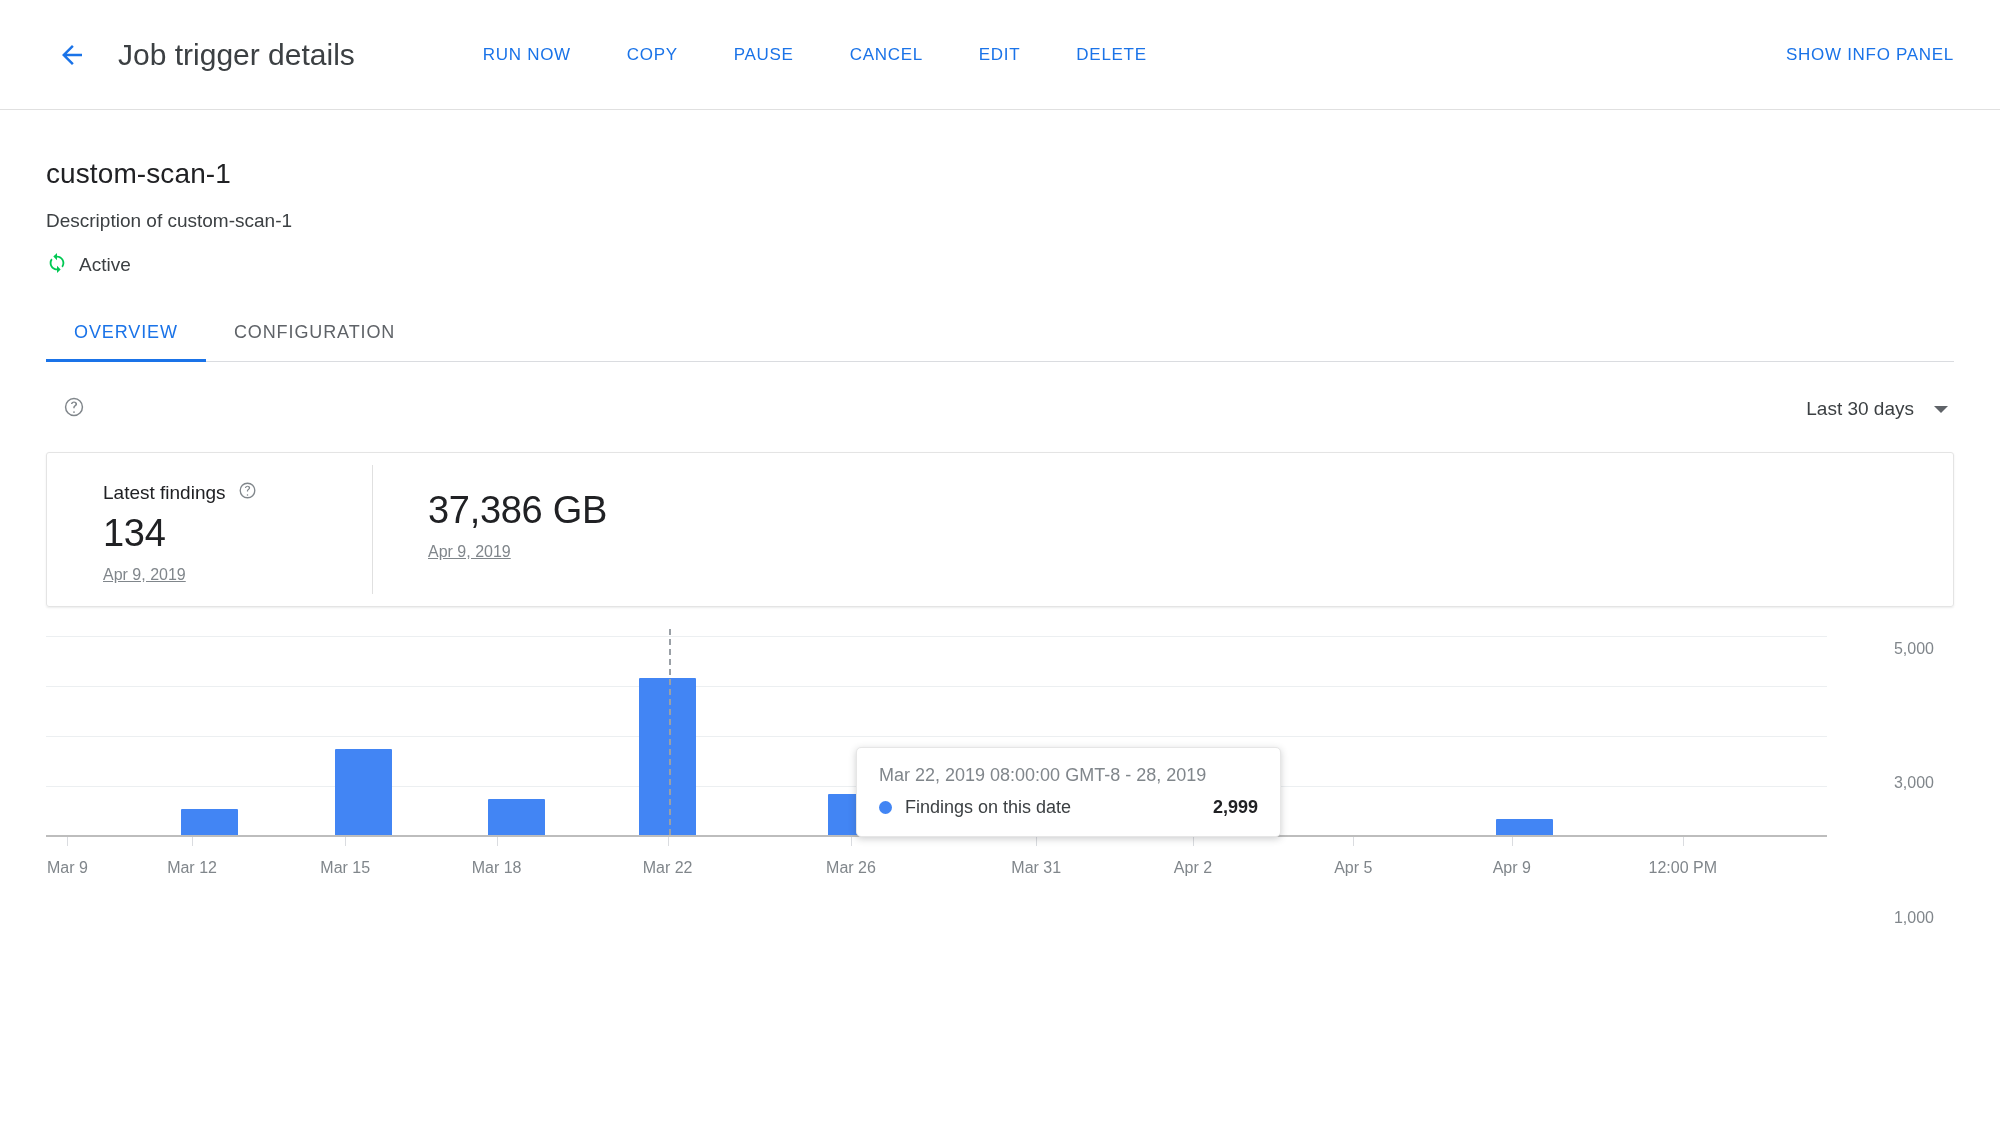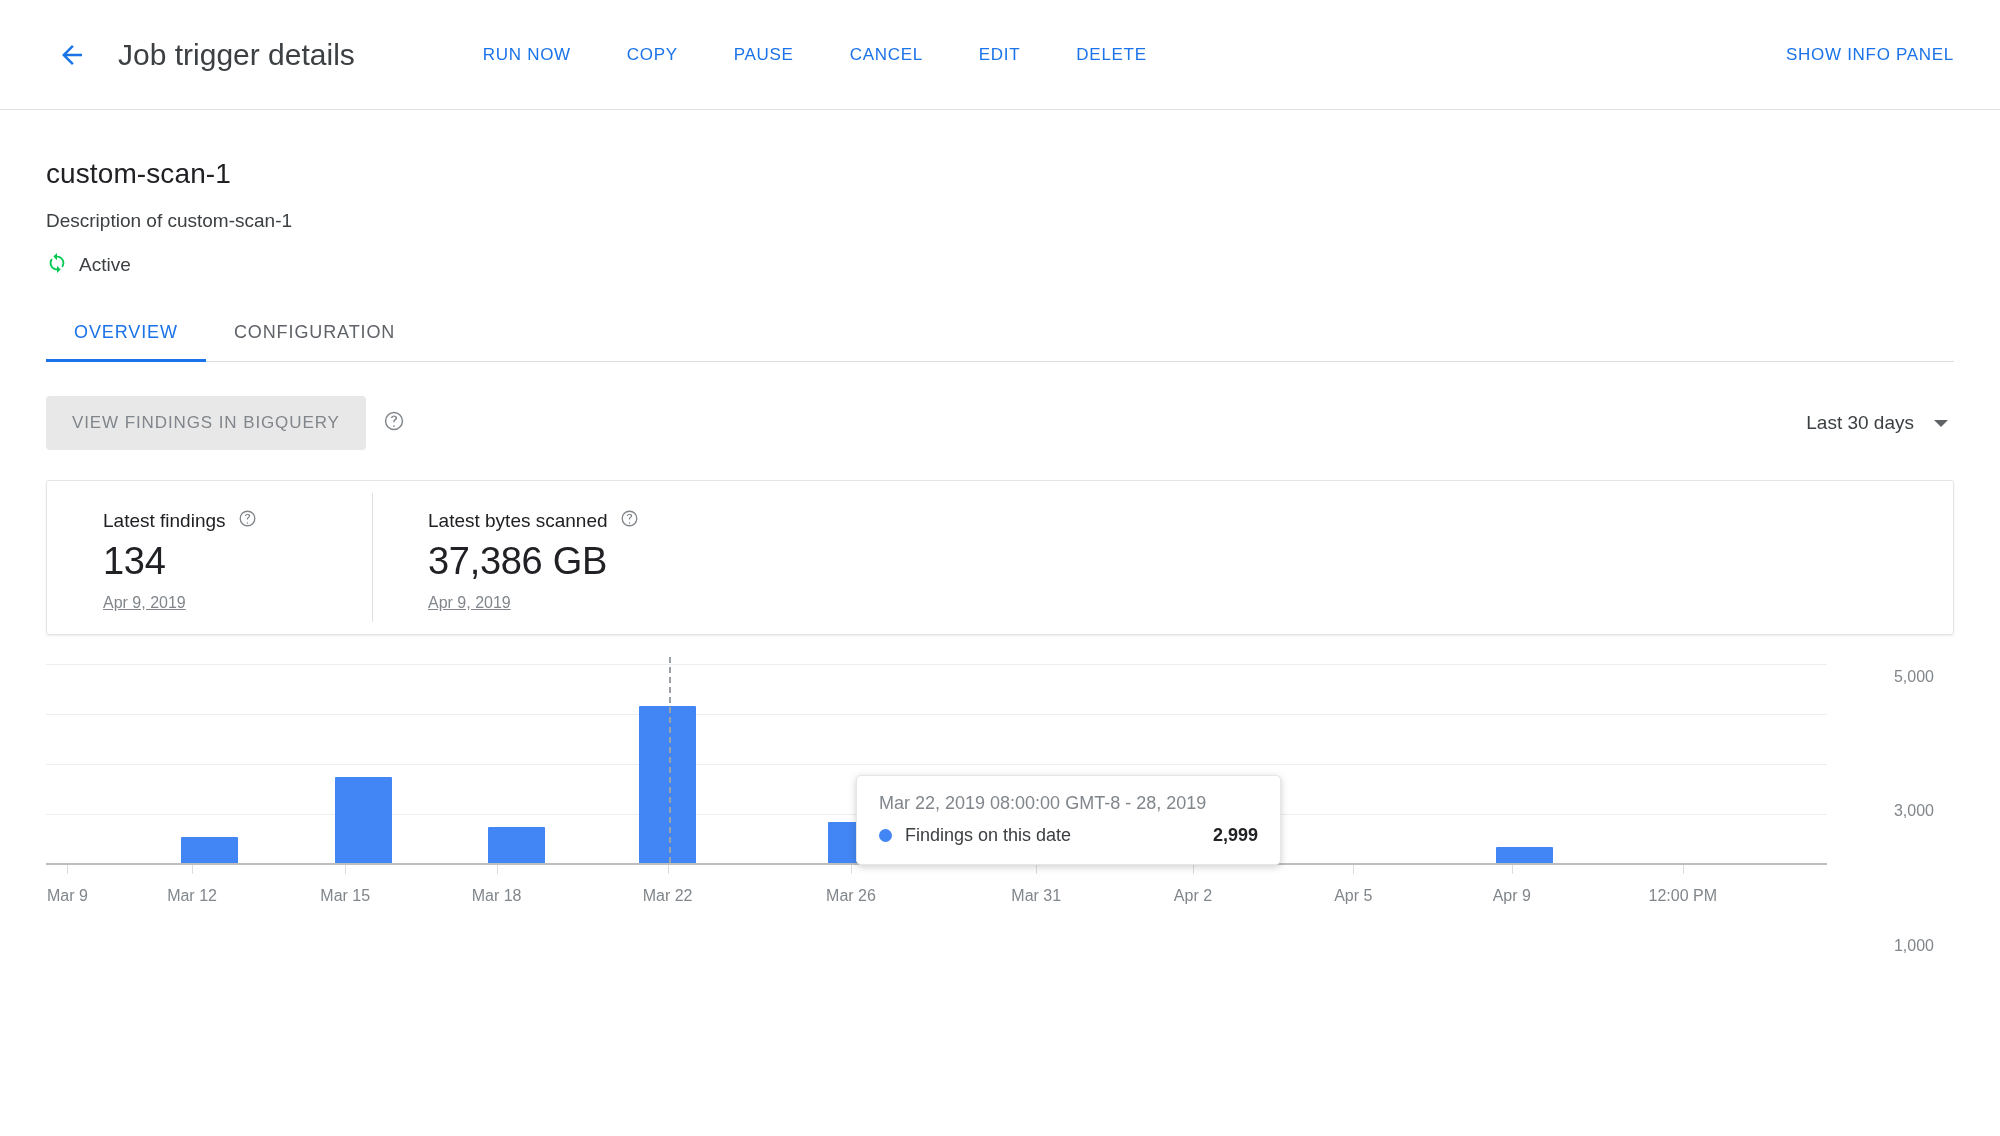--- a/index.html
+++ b/index.html
@@ -378,21 +378,20 @@
     </span>
     <span class="status-label">Active</span>
   </div>
 
   <div class="tabs">
     <div class="tab active">OVERVIEW</div>
     <div class="tab">CONFIGURATION</div>
   </div>
 
   <div class="toolbar">
-    <button class="bq-button">VIEW FINDINGS IN BIGQUERY</button>
     <span class="help-icon">
       <svg width="22" height="22" viewBox="0 0 24 24" aria-hidden="true">
         <circle cx="12" cy="12" r="9.2" fill="none" stroke="#80868b" stroke-width="1.6"></circle>
         <path d="M12 16.6a.95.95 0 1 0 0 1.9.95.95 0 0 0 0-1.9z" fill="#80868b"></path>
         <path d="M12 5.9c-1.9 0-3.2 1.25-3.3 2.95h1.62c.08-.95.72-1.5 1.65-1.5.9 0 1.55.56 1.55 1.36 0 .66-.29 1.04-1.13 1.62-.9.62-1.27 1.22-1.22 2.24l.1.68h1.5v-.55c0-.68.26-1.04 1.13-1.63.95-.64 1.45-1.36 1.45-2.42 0-1.64-1.36-2.75-3.35-2.75z" fill="#80868b"></path>
       </svg>
     </span>
 
     <div class="range-select">
       <span class="range-label">Last 30 days</span>
@@ -411,30 +410,20 @@
             <path d="M12 16.6a.95.95 0 1 0 0 1.9.95.95 0 0 0 0-1.9z" fill="#80868b"></path>
             <path d="M12 5.9c-1.9 0-3.2 1.25-3.3 2.95h1.62c.08-.95.72-1.5 1.65-1.5.9 0 1.55.56 1.55 1.36 0 .66-.29 1.04-1.13 1.62-.9.62-1.27 1.22-1.22 2.24l.1.68h1.5v-.55c0-.68.26-1.04 1.13-1.63.95-.64 1.45-1.36 1.45-2.42 0-1.64-1.36-2.75-3.35-2.75z" fill="#80868b"></path>
           </svg>
         </span>
       </div>
       <div class="card-value">134</div>
       <div class="card-date">Apr 9, 2019</div>
     </div>
 
     <div class="card c2">
-      <div class="card-head">
-        <span class="card-title">Latest bytes scanned</span>
-        <span>
-          <svg width="19" height="19" viewBox="0 0 24 24" aria-hidden="true">
-            <circle cx="12" cy="12" r="9.2" fill="none" stroke="#80868b" stroke-width="1.7"></circle>
-            <path d="M12 16.6a.95.95 0 1 0 0 1.9.95.95 0 0 0 0-1.9z" fill="#80868b"></path>
-            <path d="M12 5.9c-1.9 0-3.2 1.25-3.3 2.95h1.62c.08-.95.72-1.5 1.65-1.5.9 0 1.55.56 1.55 1.36 0 .66-.29 1.04-1.13 1.62-.9.62-1.27 1.22-1.22 2.24l.1.68h1.5v-.55c0-.68.26-1.04 1.13-1.63.95-.64 1.45-1.36 1.45-2.42 0-1.64-1.36-2.75-3.35-2.75z" fill="#80868b"></path>
-          </svg>
-        </span>
-      </div>
       <div class="card-value">37,386 GB</div>
       <div class="card-date">Apr 9, 2019</div>
     </div>
 
 
   </div>
 
 
   <div class="chart-wrap">
     <div class="plot" id="plot">

